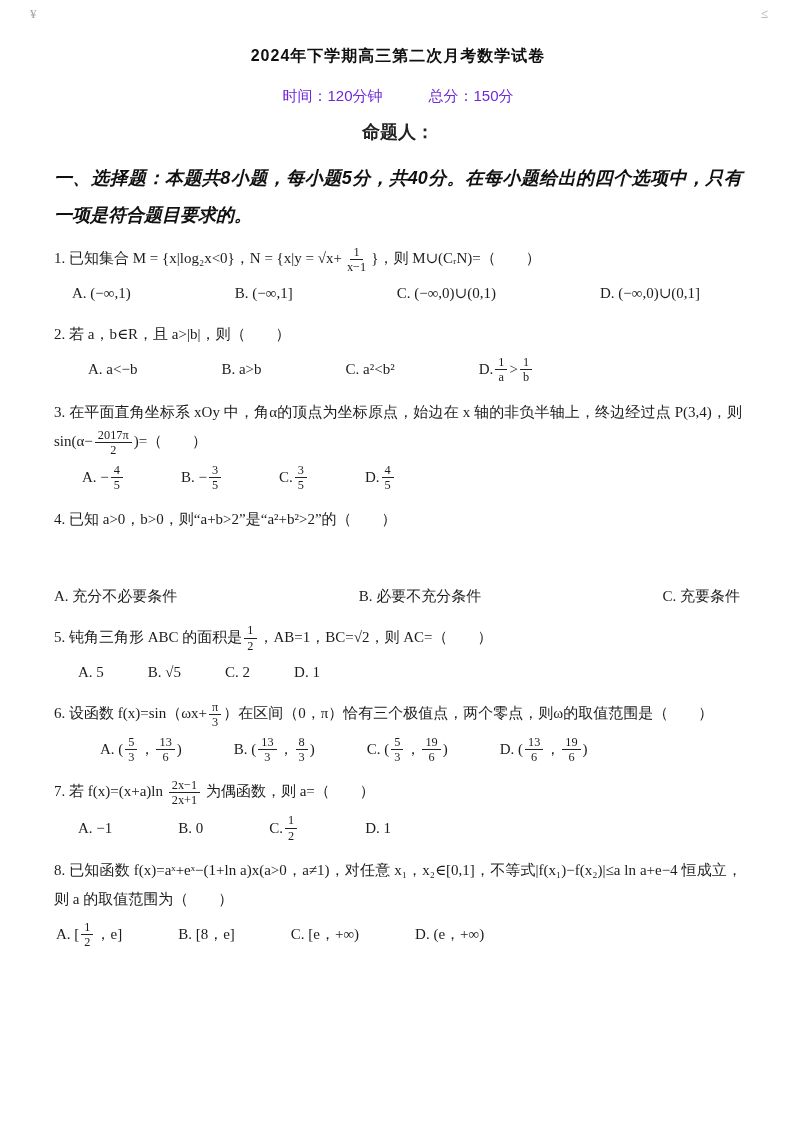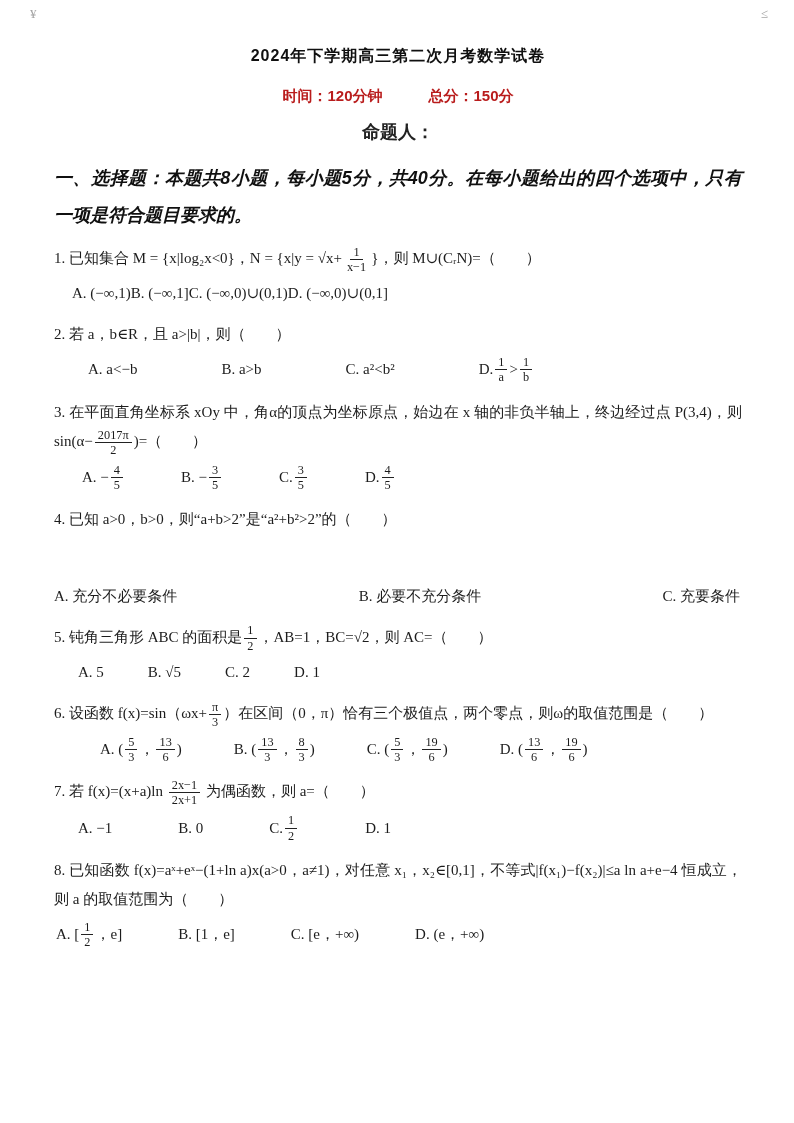--- a/index.html
+++ b/index.html
@@ -31,23 +31,23 @@
     color: #101010;
     text-align: center;
     letter-spacing: 1px;
     margin: 16px 0 0 0;
   }
   .meta {
     display: flex;
     justify-content: center;
     gap: 46px;
     font-family: "Liberation Sans", "DejaVu Sans", sans-serif;
-    font-weight: 700;
+    font-weight: 400;
     font-size: 15px;
-    color: #b91c1c;
+    color: #6d28d9;
     margin-top: 20px;
   }
   .author {
     text-align: center;
     font-family: "Liberation Sans", "DejaVu Sans", sans-serif;
     font-weight: 600;
     font-size: 18px;
     color: #222;
     margin-top: 14px;
   }
@@ -69,21 +69,21 @@
   }
   .opts {
     display: flex;
     align-items: center;
     line-height: 1.8;
     margin: 6px 0 2px 0;
     white-space: nowrap;
   }
   .opt { display: inline-flex; align-items: center; }
   
-  .o1 { justify-content: flex-start; padding: 0 42px 0 18px; }
+  .o1 { justify-content: space-between; padding: 0 42px 0 18px; }
   .o2 { gap: 84px; padding-left: 34px; font-family: Liberation Serif, serif; }
   .o3 { gap: 56px; padding-left: 28px; }
   .o4 { justify-content: space-between; padding: 0 2px 0 0; margin-top: 48px; }
   .o5 { gap: 44px; padding-left: 24px; }
   .o6 { gap: 52px; padding-left: 46px; }
   .o7 { gap: 66px; padding-left: 24px; }
   .o8 { gap: 56px; padding-left: 2px; }
   
   .frac {
     display: inline-flex;
@@ -245,19 +245,19 @@
     </div>
   </div>
 
   <div class="q">
     <p class="stem">8. 已知函数 f(x)=aˣ+eˣ−(1+ln a)x(a&gt;0，a≠1)，对任意 x₁，x₂∈[0,1]，不等式|f(x₁)−f(x₂)|≤a ln a+e−4 恒成立，则 a 的取值范围为（　　）</p>
     <div class="opts o8">
       <span class="opt">A. [<span class="frac">
             <span class="fnum">1</span>
             <span class="fden">2</span>
           </span>，e]</span>
-      <span class="opt">B. [1，e]</span>
+      <span class="opt">B. [8，e]</span>
       <span class="opt">C. [e，+∞)</span>
       <span class="opt">D. (e，+∞)</span>
     </div>
   </div>
 
 </div>
 
 </body></html>

